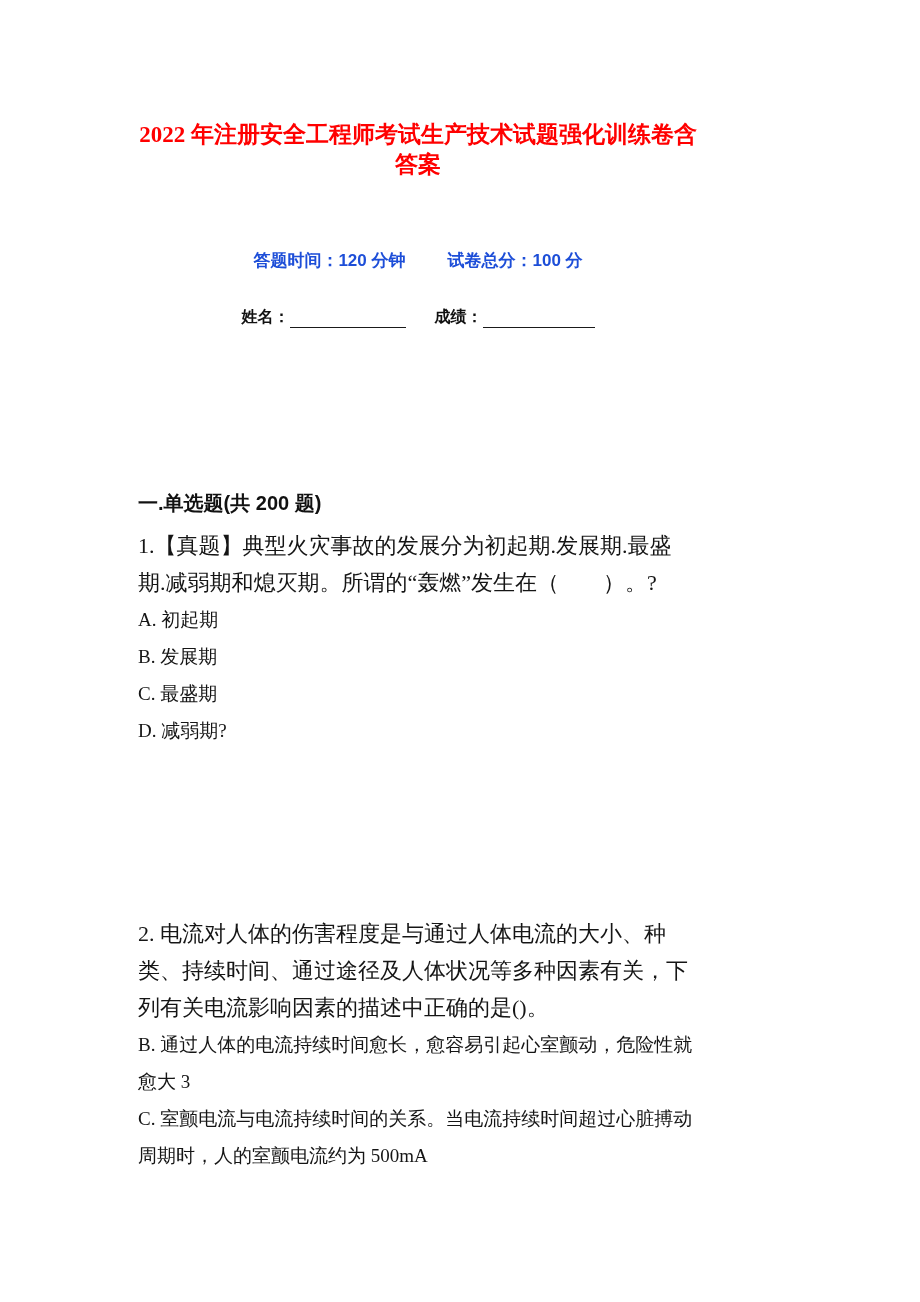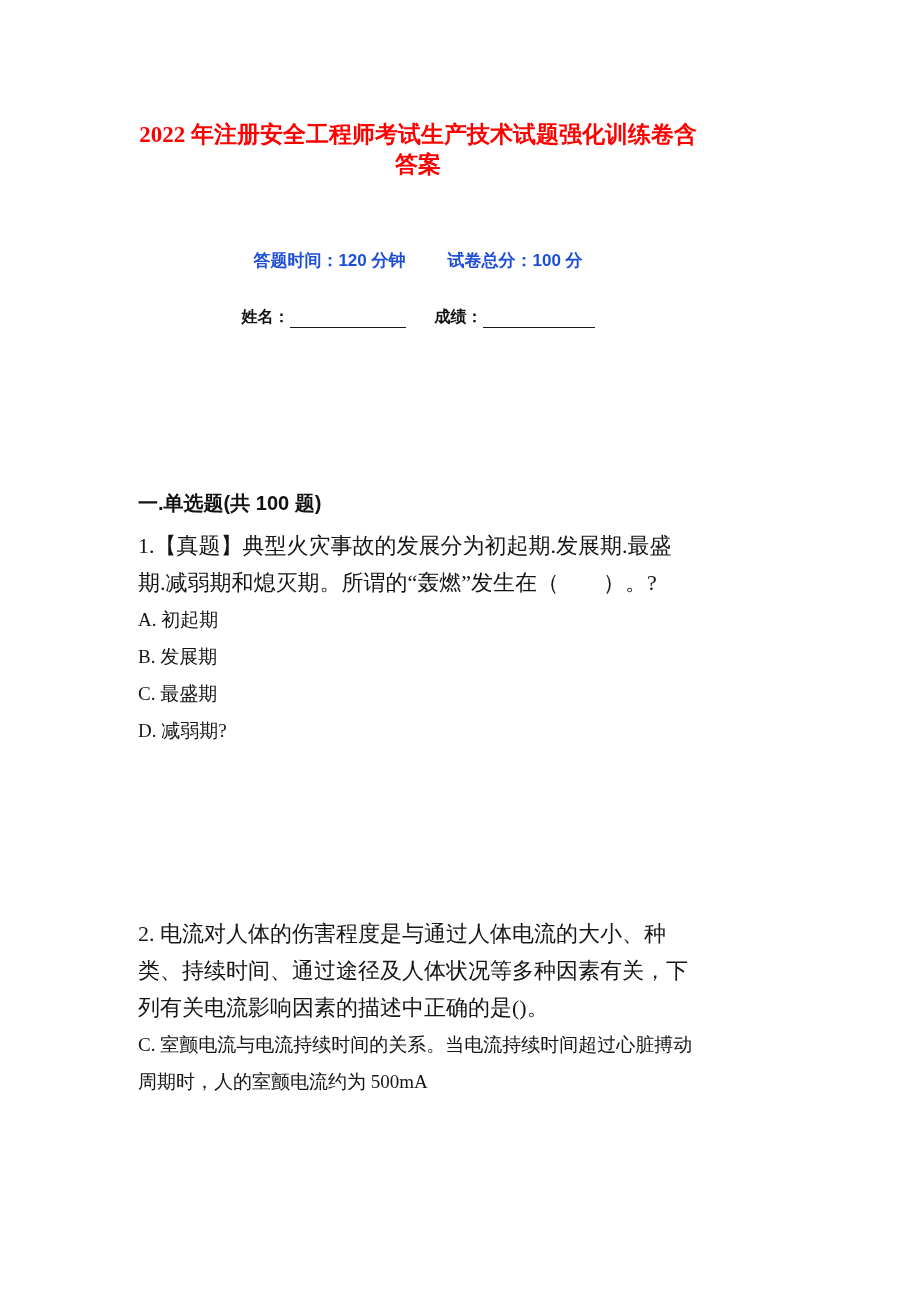--- a/index.html
+++ b/index.html
@@ -95,28 +95,29 @@
   <div class="info-row">
     <span>答题时间：120 分钟</span>
     <span>试卷总分：100 分</span>
   </div>
 
   <div class="name-row">
     <span class="name-group"><span>姓名：</span><span class="blank-line"></span></span>
     <span class="name-group"><span>成绩：</span><span class="blank-line score"></span></span>
   </div>
 
-  <h2 class="section-heading">一.单选题(共 100 题)</h2>
+  <h2 class="section-heading">一.单选题(共 200 题)</h2>
 
   <div>
     <p class="q-text">1.【真题】典型火灾事故的发展分为初起期.发展期.最盛期.减弱期和熄灭期。所谓的“轰燃”发生在（　　）。?</p>
     <p class="option">A. 初起期</p>
     <p class="option">B. 发展期</p>
     <p class="option">C. 最盛期</p>
     <p class="option">D. 减弱期?</p>
   </div>
 
   <div class="question-2">
     <p class="q-text">2. 电流对人体的伤害程度是与通过人体电流的大小、种类、持续时间、通过途径及人体状况等多种因素有关，下列有关电流影响因素的描述中正确的是()。</p>
+    <p class="option">B. 通过人体的电流持续时间愈长，愈容易引起心室颤动，危险性就愈大 3</p>
     <p class="option">C. 室颤电流与电流持续时间的关系。当电流持续时间超过心脏搏动周期时，人的室颤电流约为 500mA</p>
   </div>
 
 </div>
 
 </body></html>

